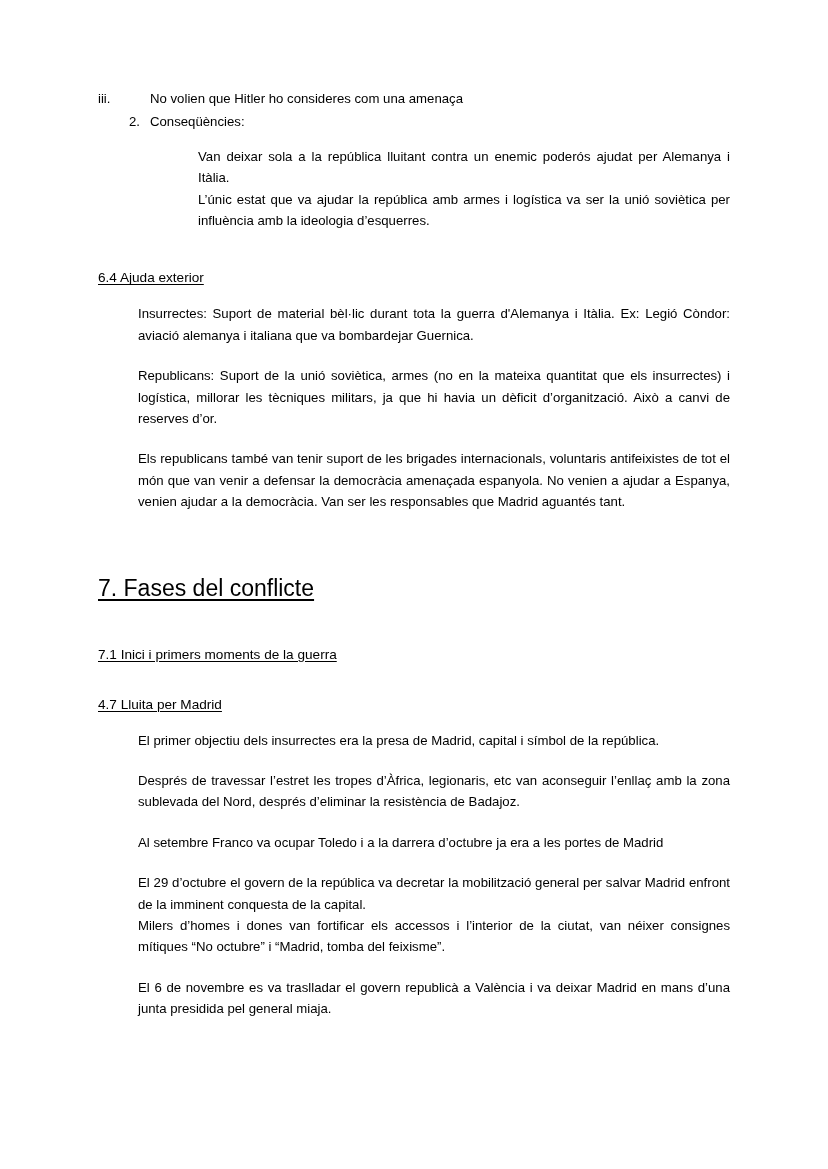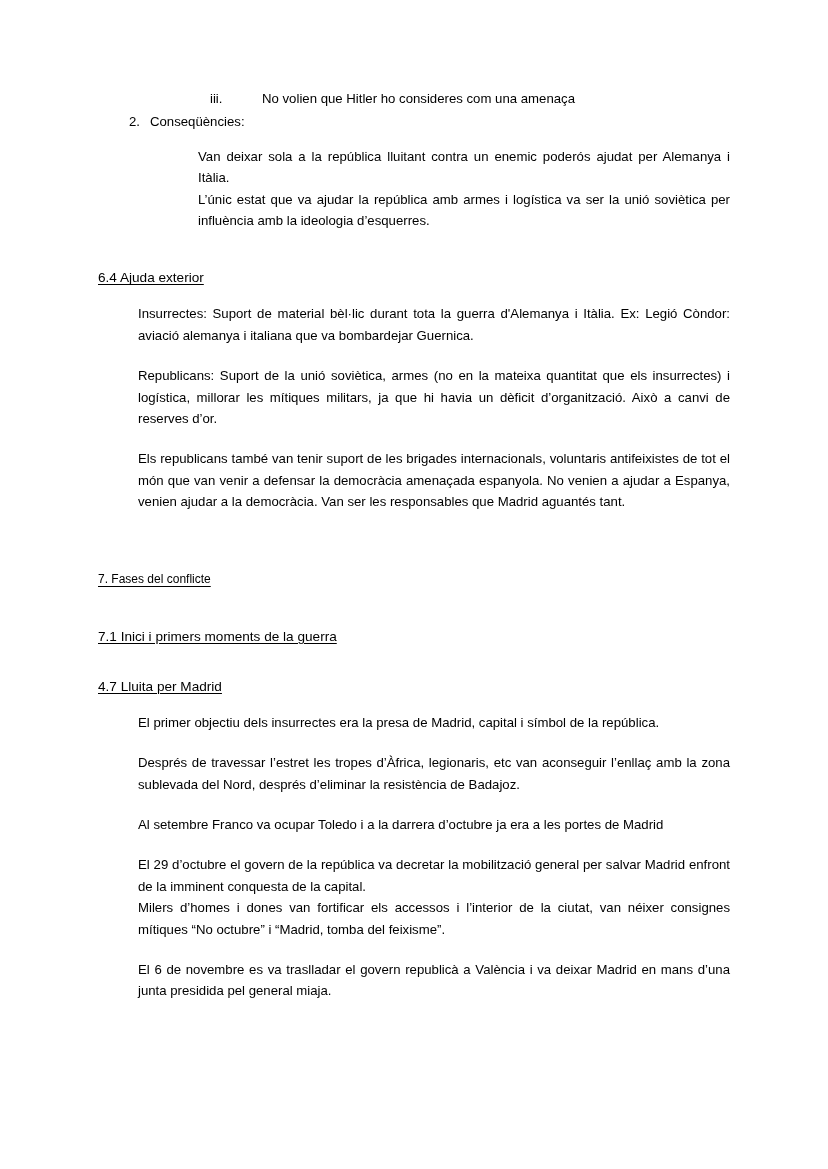--- a/index.html
+++ b/index.html
@@ -22,21 +22,20 @@
     padding: 88px 98px 40px 98px;
   }
   .doc {
     font-size: 13.2px;
     line-height: 1.62;
   }
 
   
   .roman-item {
     display: flex;
-    margin-left: 112px;
     margin-bottom: 2px;
   }
   .roman-marker {
     width: 52px;
     flex: 0 0 52px;
   }
   .roman-text {
     flex: 1;
   }
 
@@ -69,21 +68,21 @@
   .heading-sub {
     margin-top: 36px;
     margin-bottom: 14px;
     font-size: 13.6px;
     text-decoration: underline;
     text-underline-offset: 2px;
   }
   .heading-main {
     margin-top: 58px;
     margin-bottom: 34px;
-    font-size: 12px;
+    font-size: 23px;
     text-decoration: underline;
     text-underline-offset: 3px;
   }
   .heading-sub.spaced {
     margin-top: 28px;
   }
 
   .body-para {
     margin-left: 40px;
     text-align: justify;
@@ -110,21 +109,21 @@
       <span class="num-text">Conseqüències:</span>
     </div>
 
     <p class="indent-para">Van deixar sola a la república lluitant contra un enemic poderós ajudat per Alemanya i Itàlia.</p>
     <p class="indent-para">L’únic estat que va ajudar la república amb armes i logística va ser la unió soviètica per influència amb la ideologia d’esquerres.</p>
 
     <div class="heading-sub">6.4 Ajuda exterior</div>
 
     <p class="body-para">Insurrectes: Suport de material bèl·lic durant tota la guerra d'Alemanya i Itàlia. Ex: Legió Còndor: aviació alemanya i italiana que va bombardejar Guernica.</p>
     <div class="block-gap"></div>
-    <p class="body-para">Republicans: Suport de la unió soviètica, armes (no en la mateixa quantitat que els insurrectes) i logística, millorar les mítiques militars, ja que hi havia un dèficit d’organització. Això a canvi de reserves d’or.</p>
+    <p class="body-para">Republicans: Suport de la unió soviètica, armes (no en la mateixa quantitat que els insurrectes) i logística, millorar les tècniques militars, ja que hi havia un dèficit d’organització. Això a canvi de reserves d’or.</p>
     <div class="block-gap"></div>
     <p class="body-para">Els republicans també van tenir suport de les brigades internacionals, voluntaris antifeixistes de tot el món que van venir a defensar la democràcia amenaçada espanyola. No venien a ajudar a Espanya, venien ajudar a la democràcia. Van ser les responsables que Madrid aguantés tant.</p>
 
     <div class="heading-main">7. Fases del conflicte</div>
 
     <div class="heading-sub">7.1 Inici i primers moments de la guerra</div>
 
     <div class="heading-sub spaced">4.7  Lluita per Madrid</div>
 
     <p class="body-para">El primer objectiu dels insurrectes era la presa de Madrid, capital i símbol de la república.</p>

